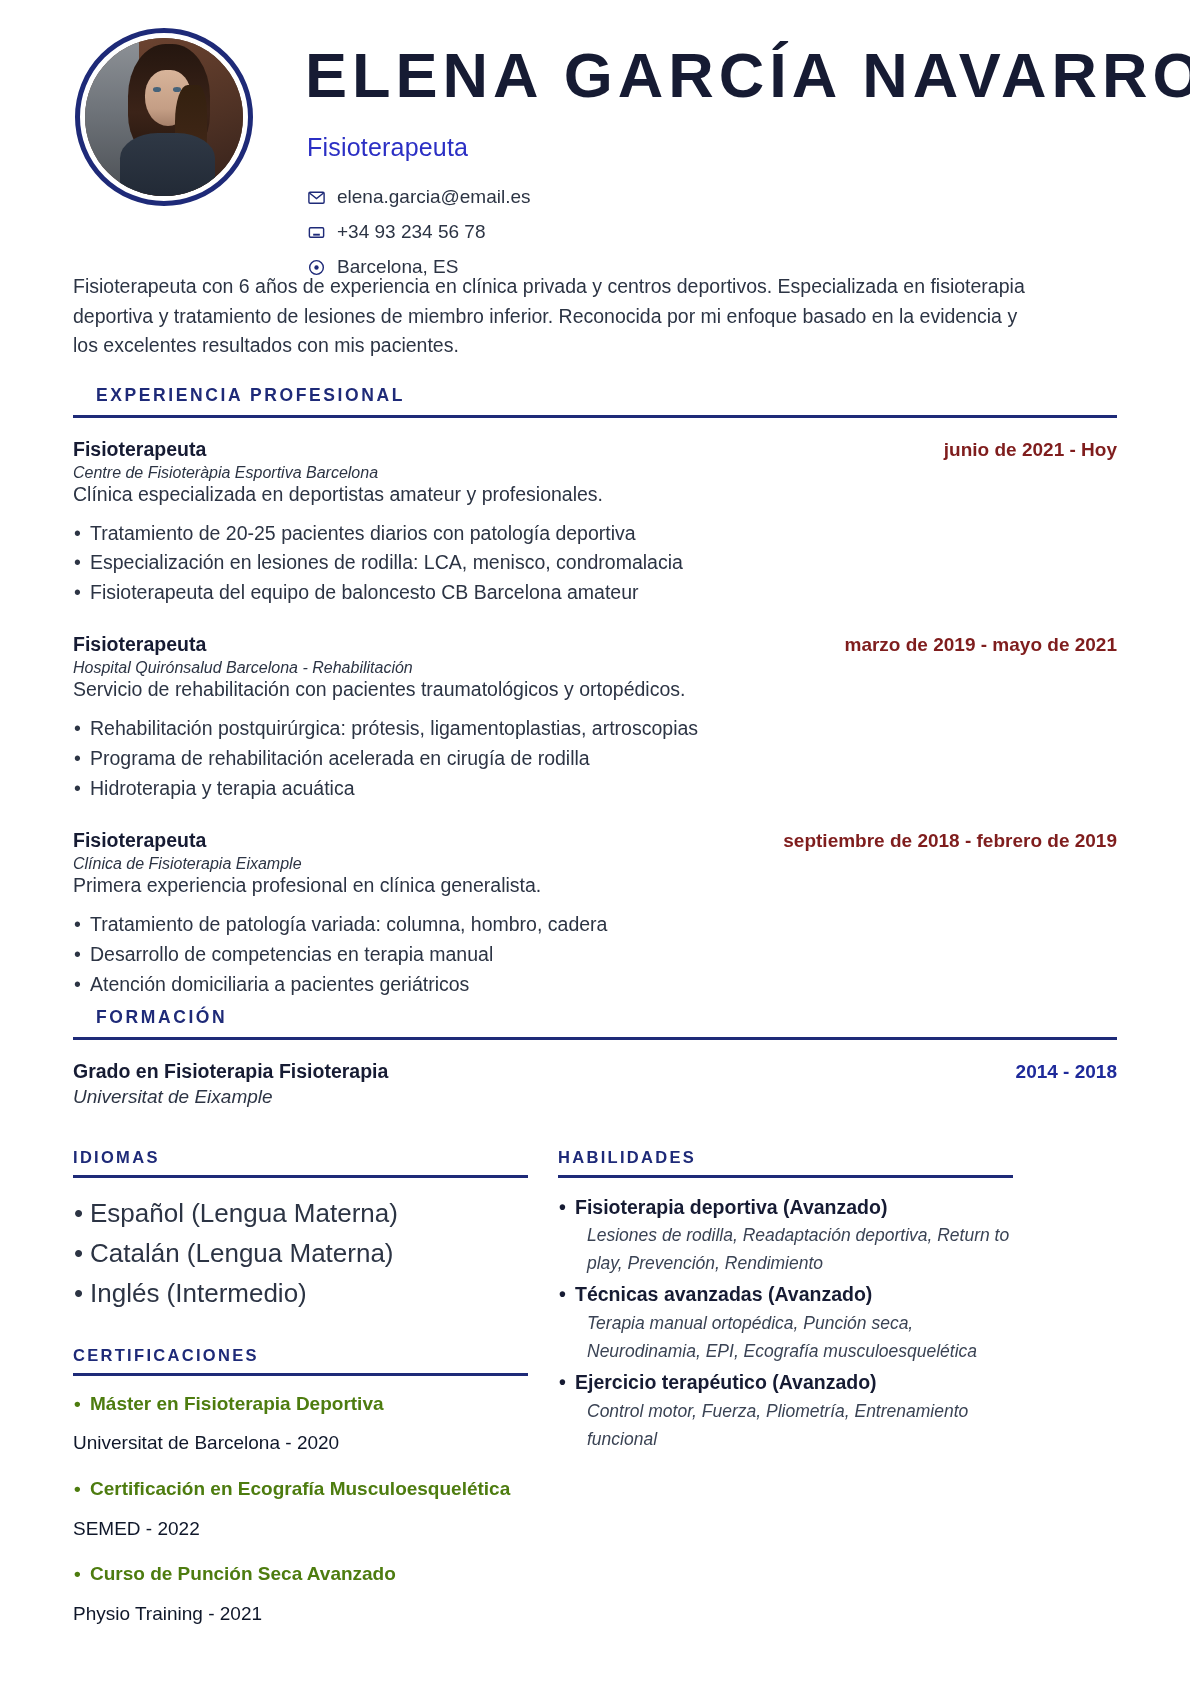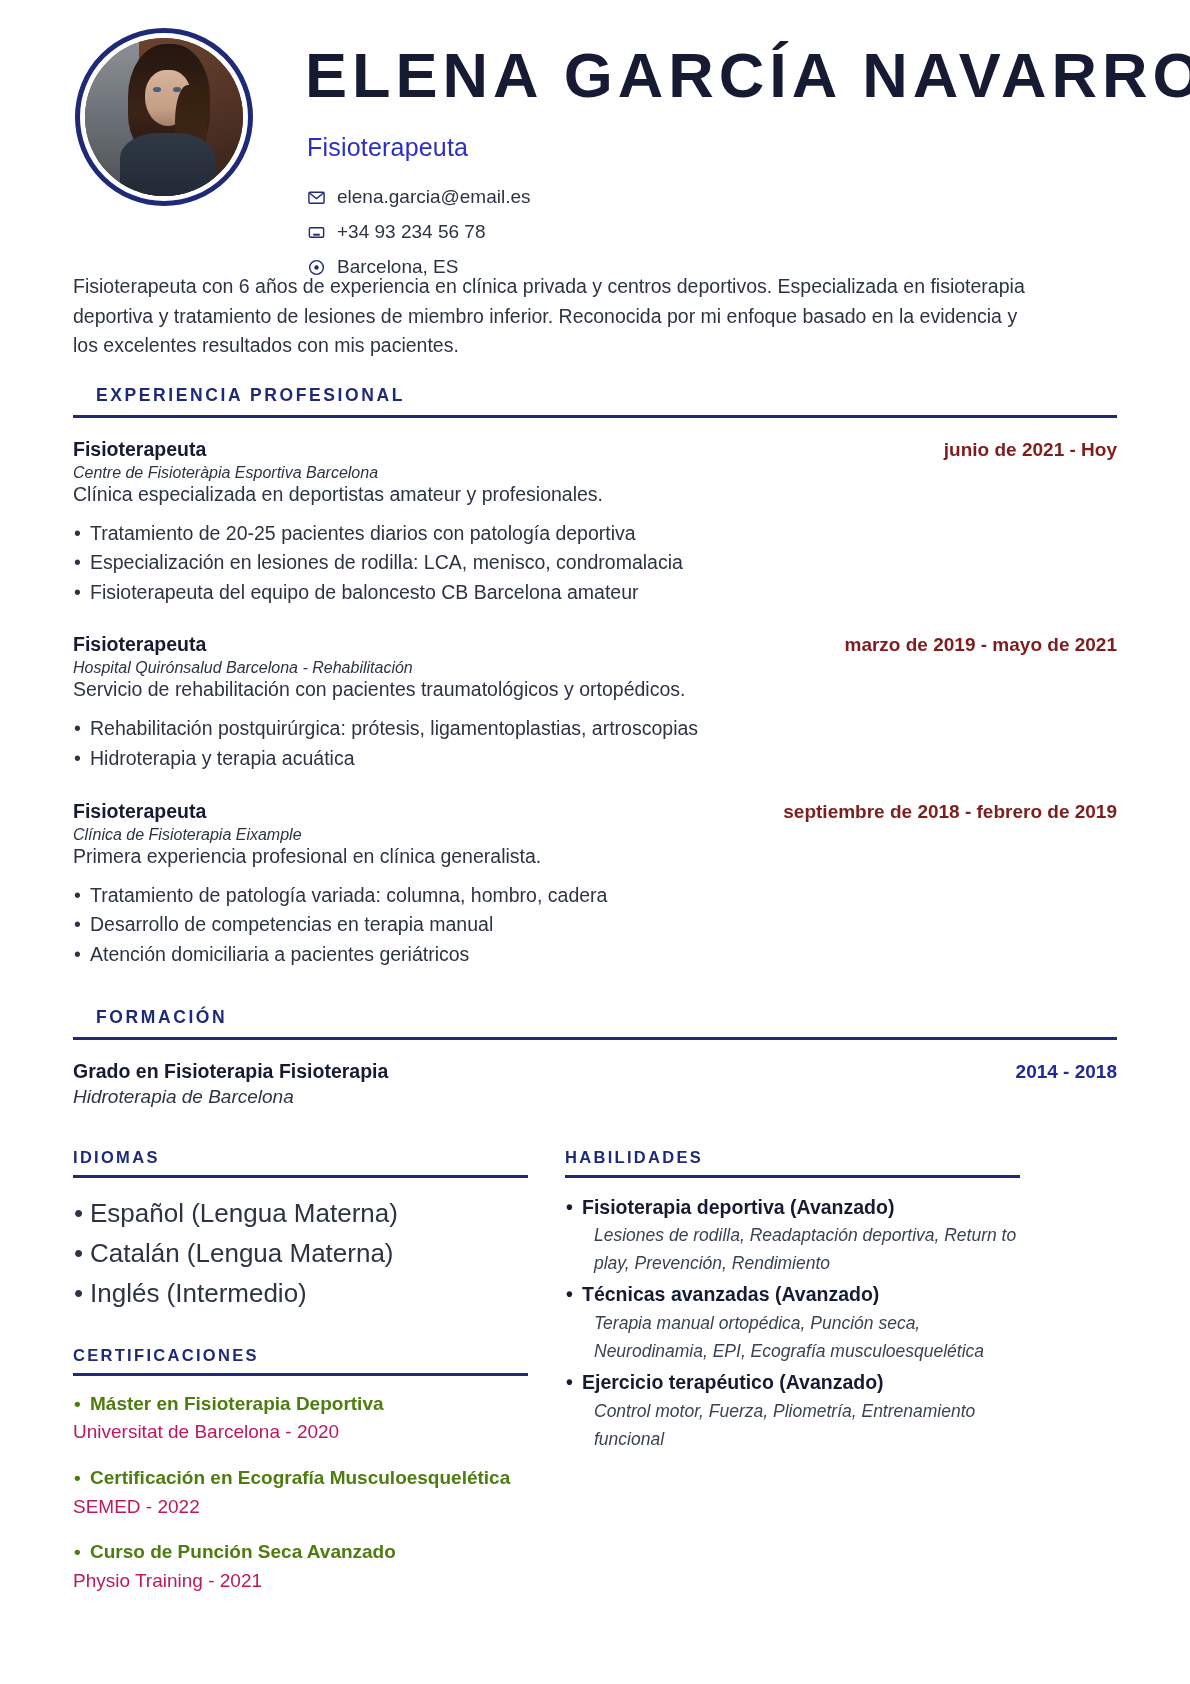--- a/index.html
+++ b/index.html
@@ -210,21 +210,21 @@
   .edu-school { font-size: 19px; font-style: italic; color: #2c3444; margin-top: 3px; }
 
   
   .cols {
     position: absolute;
     left: 0;
     top: 1148px;
     width: 1154px;
     padding: 0 73px;
     display: flex;
-    gap: 7px;
+    gap: 0;
   }
   .col-left { width: 455px; flex: none; }
   .col-right { width: 455px; flex: none; margin-left: 30px; }
 
   .sub-title {
     font-size: 16.5px;
     font-weight: 700;
     letter-spacing: 2.3px;
     color: #1e2a78;
     padding-bottom: 8px;
@@ -252,23 +252,23 @@
     font-size: 19px;
     font-weight: 700;
     color: #4d7c0f;
     padding-left: 17px;
     position: relative;
     line-height: 1.4;
   }
   .cert-name::before { content: "•"; position: absolute; left: 1px; }
   .cert-meta {
     font-size: 19px;
-    color: #be185d;
+    color: #0f172a;
     line-height: 1.45;
-    margin-top: 1px;
+    margin-top: 12px;
   }
 
   .skill-item { margin-bottom: 3px; }
   .skill-name {
     font-size: 19.5px;
     font-weight: 700;
     color: #161b33;
     padding-left: 17px;
     position: relative;
     line-height: 1.45;
@@ -362,20 +362,21 @@
 
     <div class="entry">
       <div class="entry-head">
         <div class="entry-role">Fisioterapeuta</div>
         <div class="entry-dates">marzo de 2019 - mayo de 2021</div>
       </div>
       <div class="entry-org">Hospital Quirónsalud Barcelona - Rehabilitación</div>
       <div class="entry-desc">Servicio de rehabilitación con pacientes traumatológicos y ortopédicos.</div>
       <div class="bullets">
         <div class="bullet">Rehabilitación postquirúrgica: prótesis, ligamentoplastias, artroscopias</div>
+        <div class="bullet">Programa de rehabilitación acelerada en cirugía de rodilla</div>
         <div class="bullet">Hidroterapia y terapia acuática</div>
       </div>
     </div>
 
     <div class="entry">
       <div class="entry-head">
         <div class="entry-role">Fisioterapeuta</div>
         <div class="entry-dates">septiembre de 2018 - febrero de 2019</div>
       </div>
       <div class="entry-org">Clínica de Fisioterapia Eixample</div>
@@ -390,21 +391,21 @@
 
   <div class="edu-section section">
     <div class="section-title">FORMACIÓN</div>
     <div class="section-rule"></div>
 
     <div class="entry">
       <div class="entry-head">
         <div class="edu-degree">Grado en Fisioterapia Fisioterapia</div>
         <div class="edu-years">2014 - 2018</div>
       </div>
-      <div class="edu-school">Hidroterapia de Barcelona</div>
+      <div class="edu-school">Universitat de Eixample</div>
     </div>
   </div>
 
   <div class="cols">
 
     <div class="col-left">
 
       <div>
         <div class="sub-title">IDIOMAS</div>
         <div class="sub-rule"></div>

